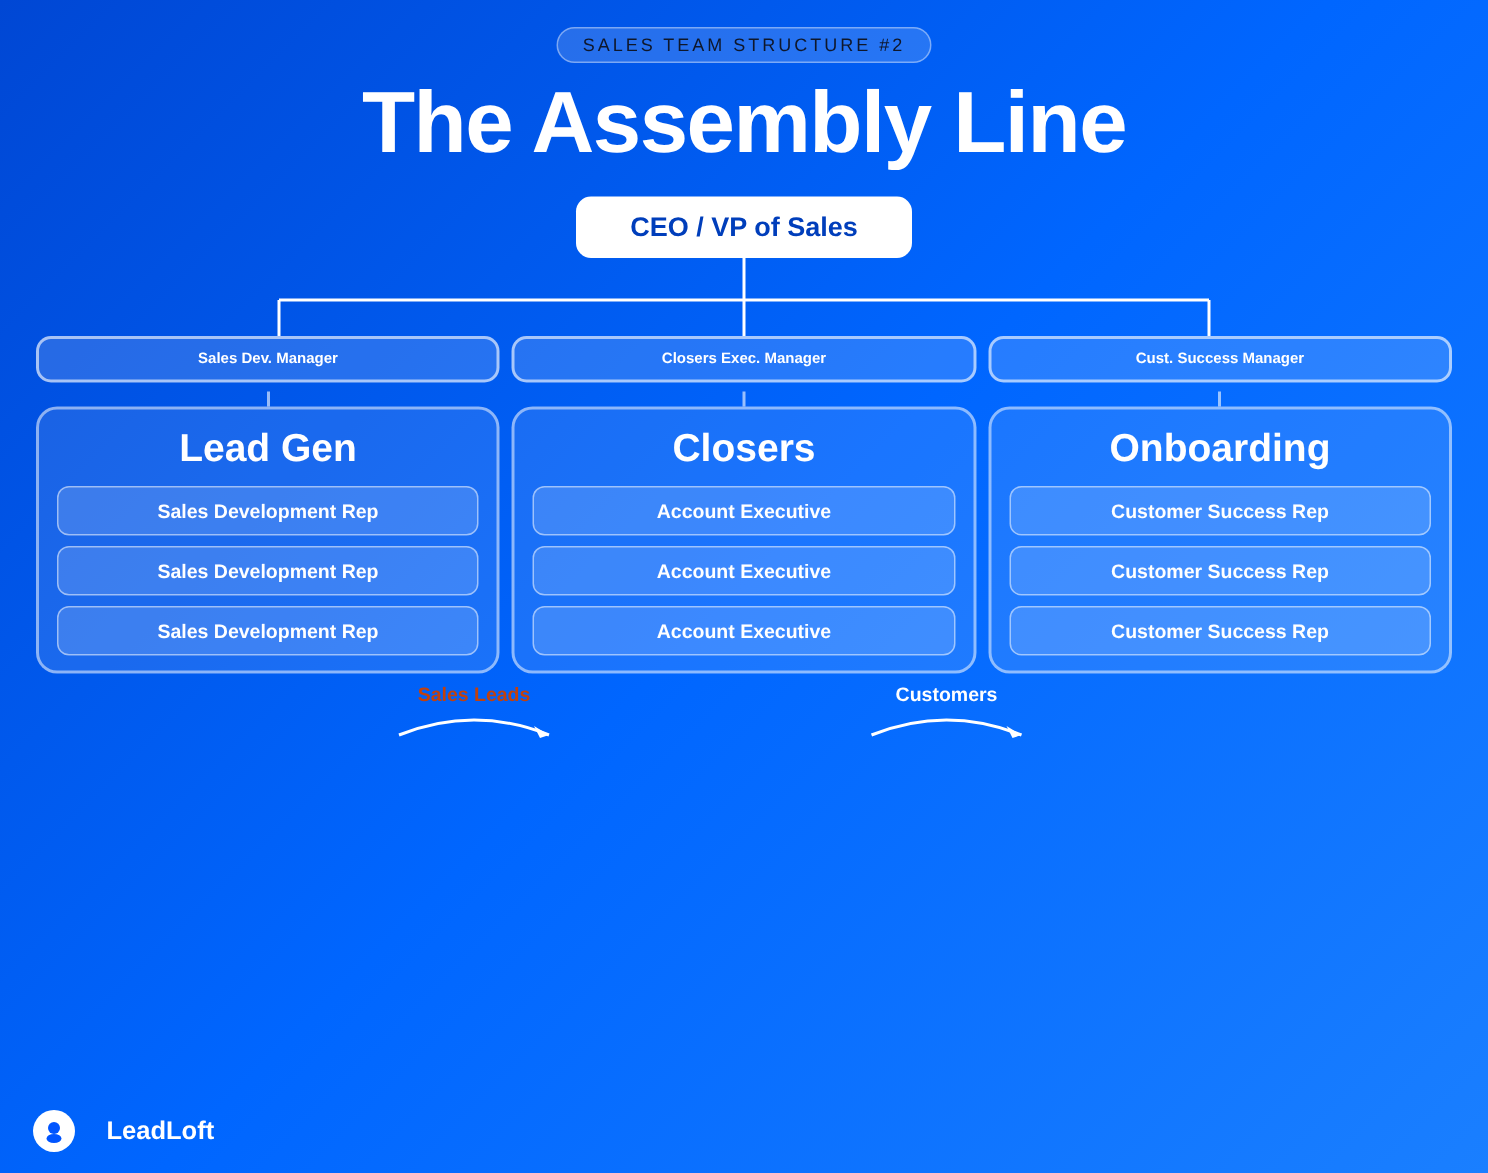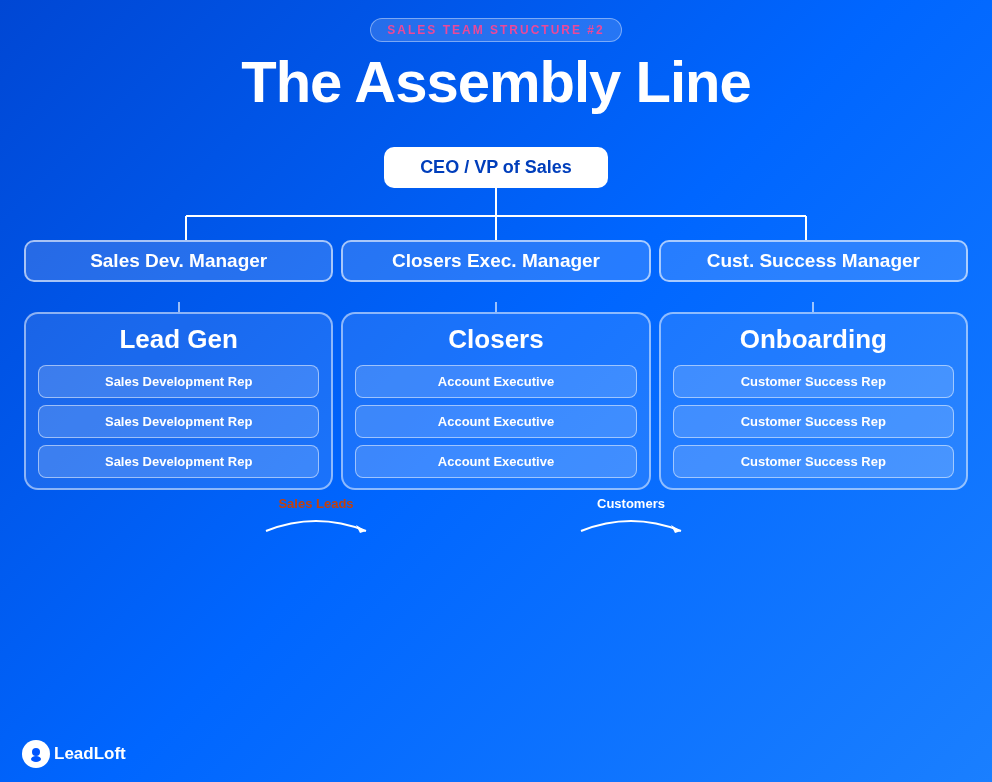--- a/index.html
+++ b/index.html
@@ -12,34 +12,34 @@
       display: flex;
       flex-direction: column;
       align-items: center;
       padding: 18px 20px 10px;
     }
 
     .subtitle-badge {
       background: rgba(255,255,255,0.15);
       border: 1px solid rgba(255,255,255,0.4);
       border-radius: 20px;
-      color: #ec4899;
+      color: #0f172a;
       font-size: 12px;
-      font-weight: 700;
+      font-weight: 400;
       letter-spacing: 2px;
       padding: 4px 16px;
       margin-bottom: 6px;
     }
 
     .main-title {
       color: #fff;
       font-size: 58px;
       font-weight: 900;
       letter-spacing: -1px;
-      margin-bottom: 32px;
+      margin-bottom: 16px;
       text-align: center;
     }
 
     
     .org-chart {
       display: flex;
       flex-direction: column;
       align-items: center;
       width: 100%;
     }
@@ -72,26 +72,26 @@
       align-items: center;
       width: 310px;
       margin: 0 4px;
     }
 
     .manager-box {
       background: rgba(255,255,255,0.15);
       border: 2px solid rgba(255,255,255,0.6);
       border-radius: 10px;
       padding: 8px 20px;
-      font-size: 19px;
+      font-size: 10px;
       font-weight: 700;
       color: #fff;
       text-align: center;
       width: 100%;
-      margin-bottom: 20px;
+      margin-bottom: 6px;
       position: relative;
     }
 
     .dept-box {
       background: rgba(255,255,255,0.1);
       border: 2px solid rgba(255,255,255,0.5);
       border-radius: 14px;
       width: 100%;
       padding: 10px 12px;
       display: flex;
@@ -121,21 +121,21 @@
     }
     .role-box:last-child { margin-bottom: 0; }
 
     
     .leadloft-logo {
       position: absolute;
       bottom: 14px;
       left: 22px;
       display: flex;
       align-items: center;
-      gap: 4px;
+      gap: 21px;
       color: #fff;
       font-size: 17px;
       font-weight: 900;
       justify-content: space-between;
     }
 
     .logo-icon {
       width: 28px;
       height: 28px;
       background: #fff;

